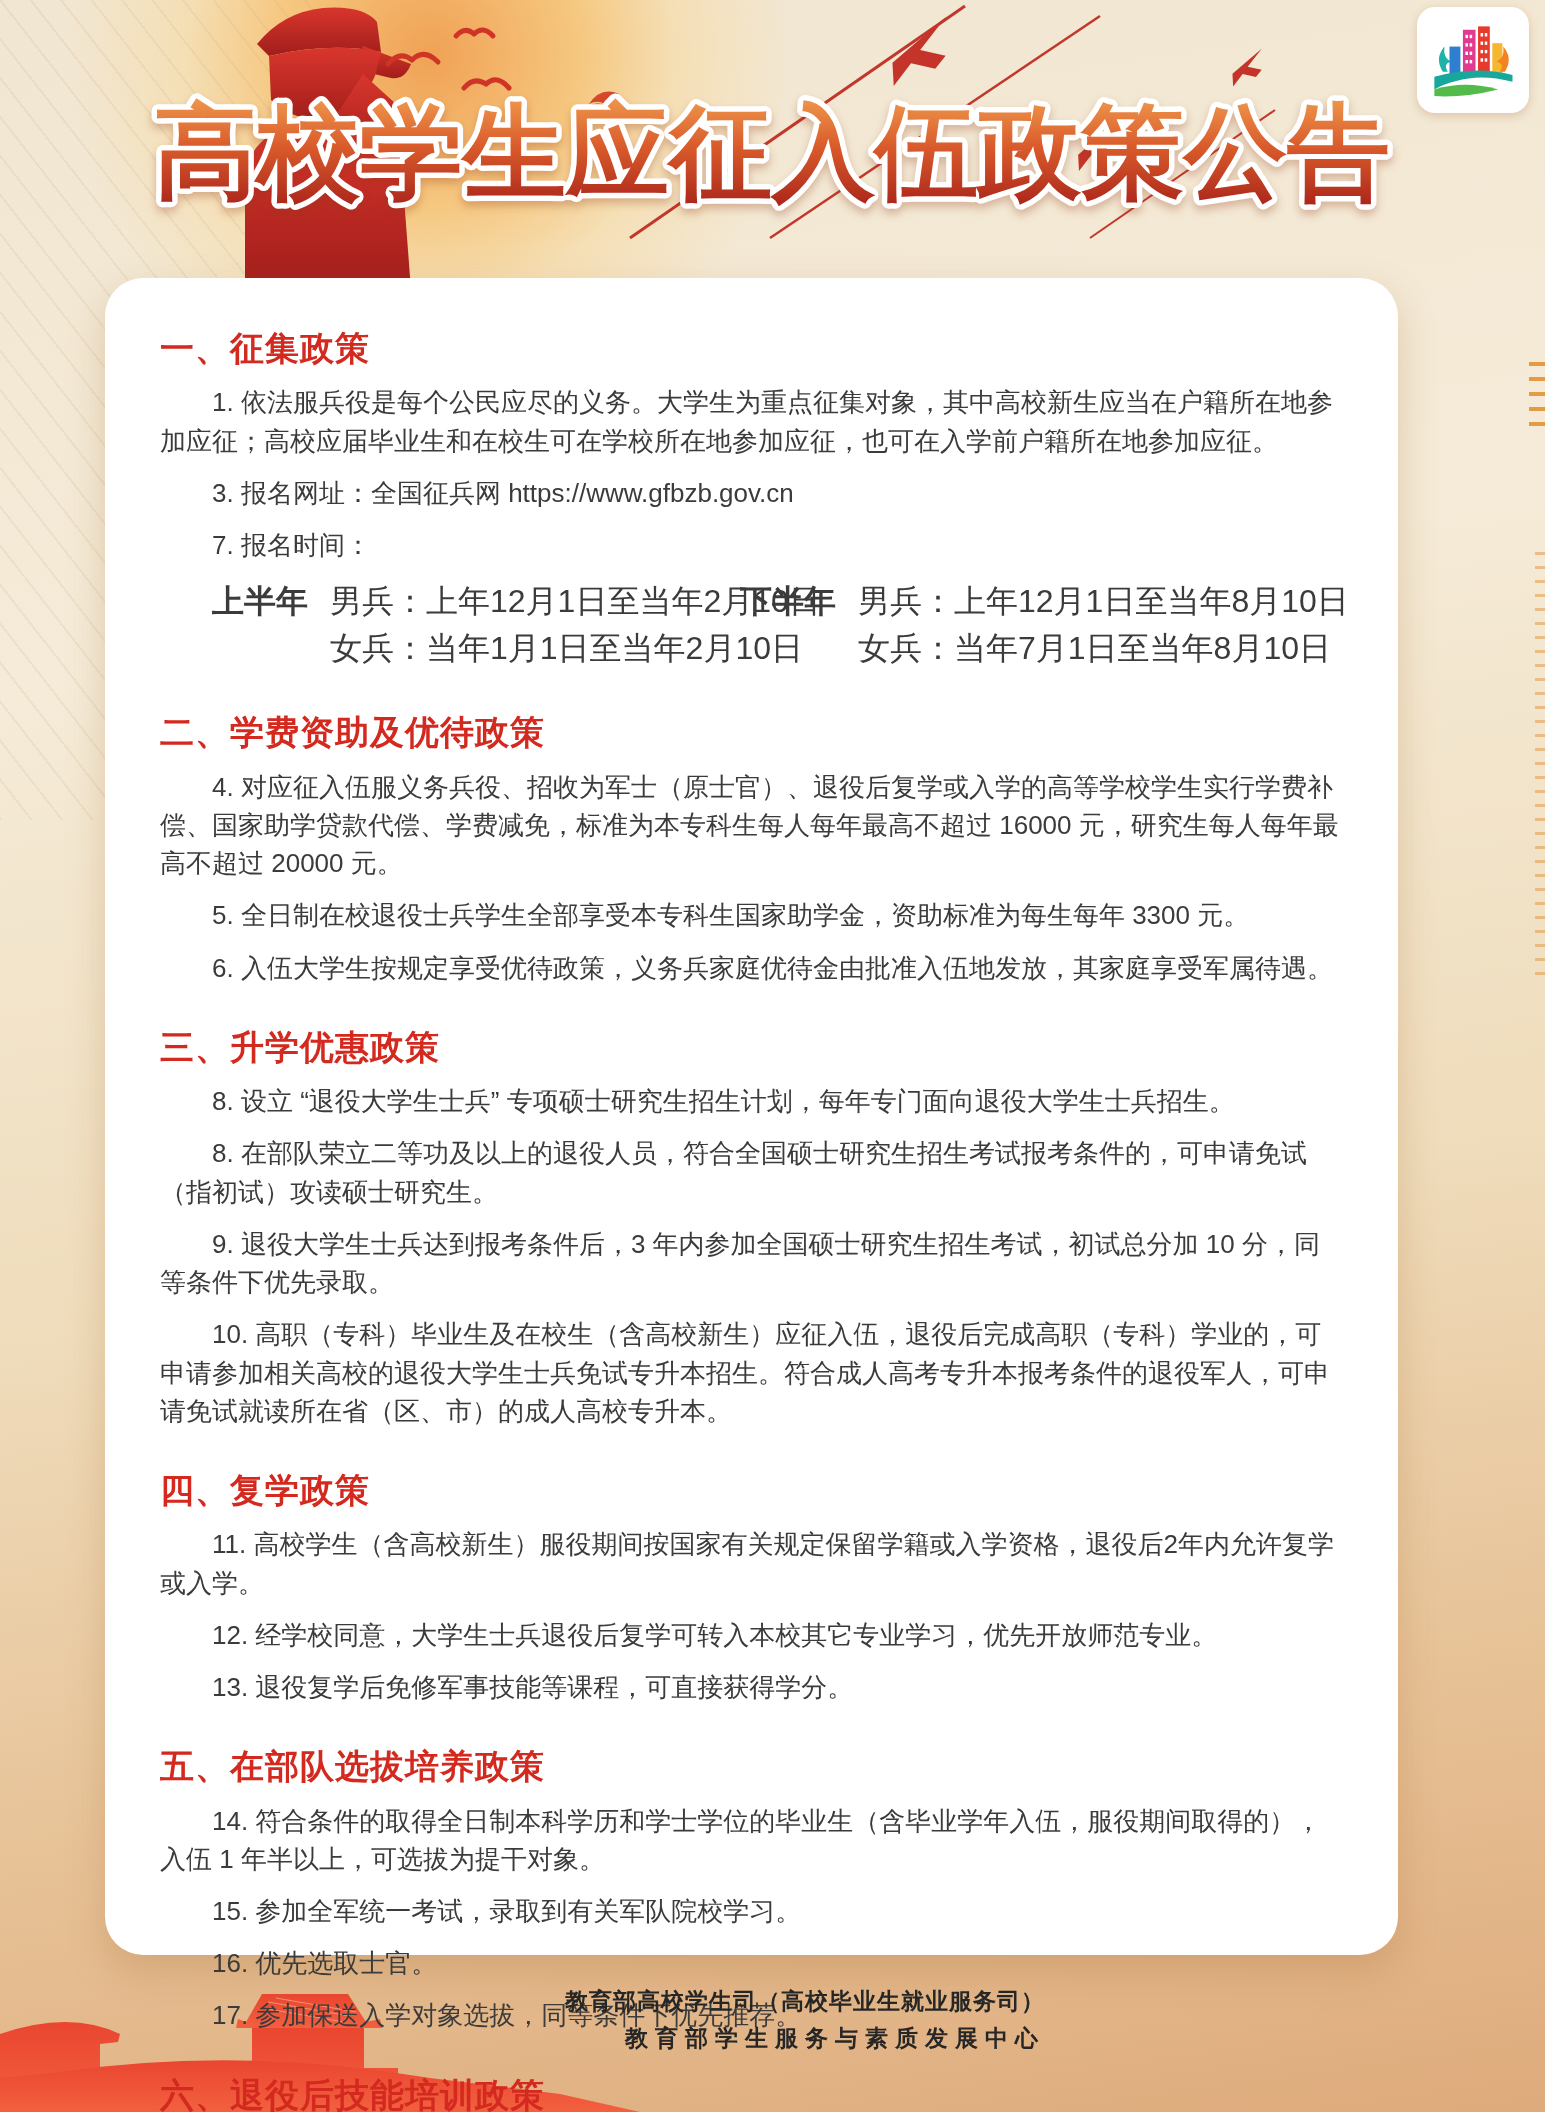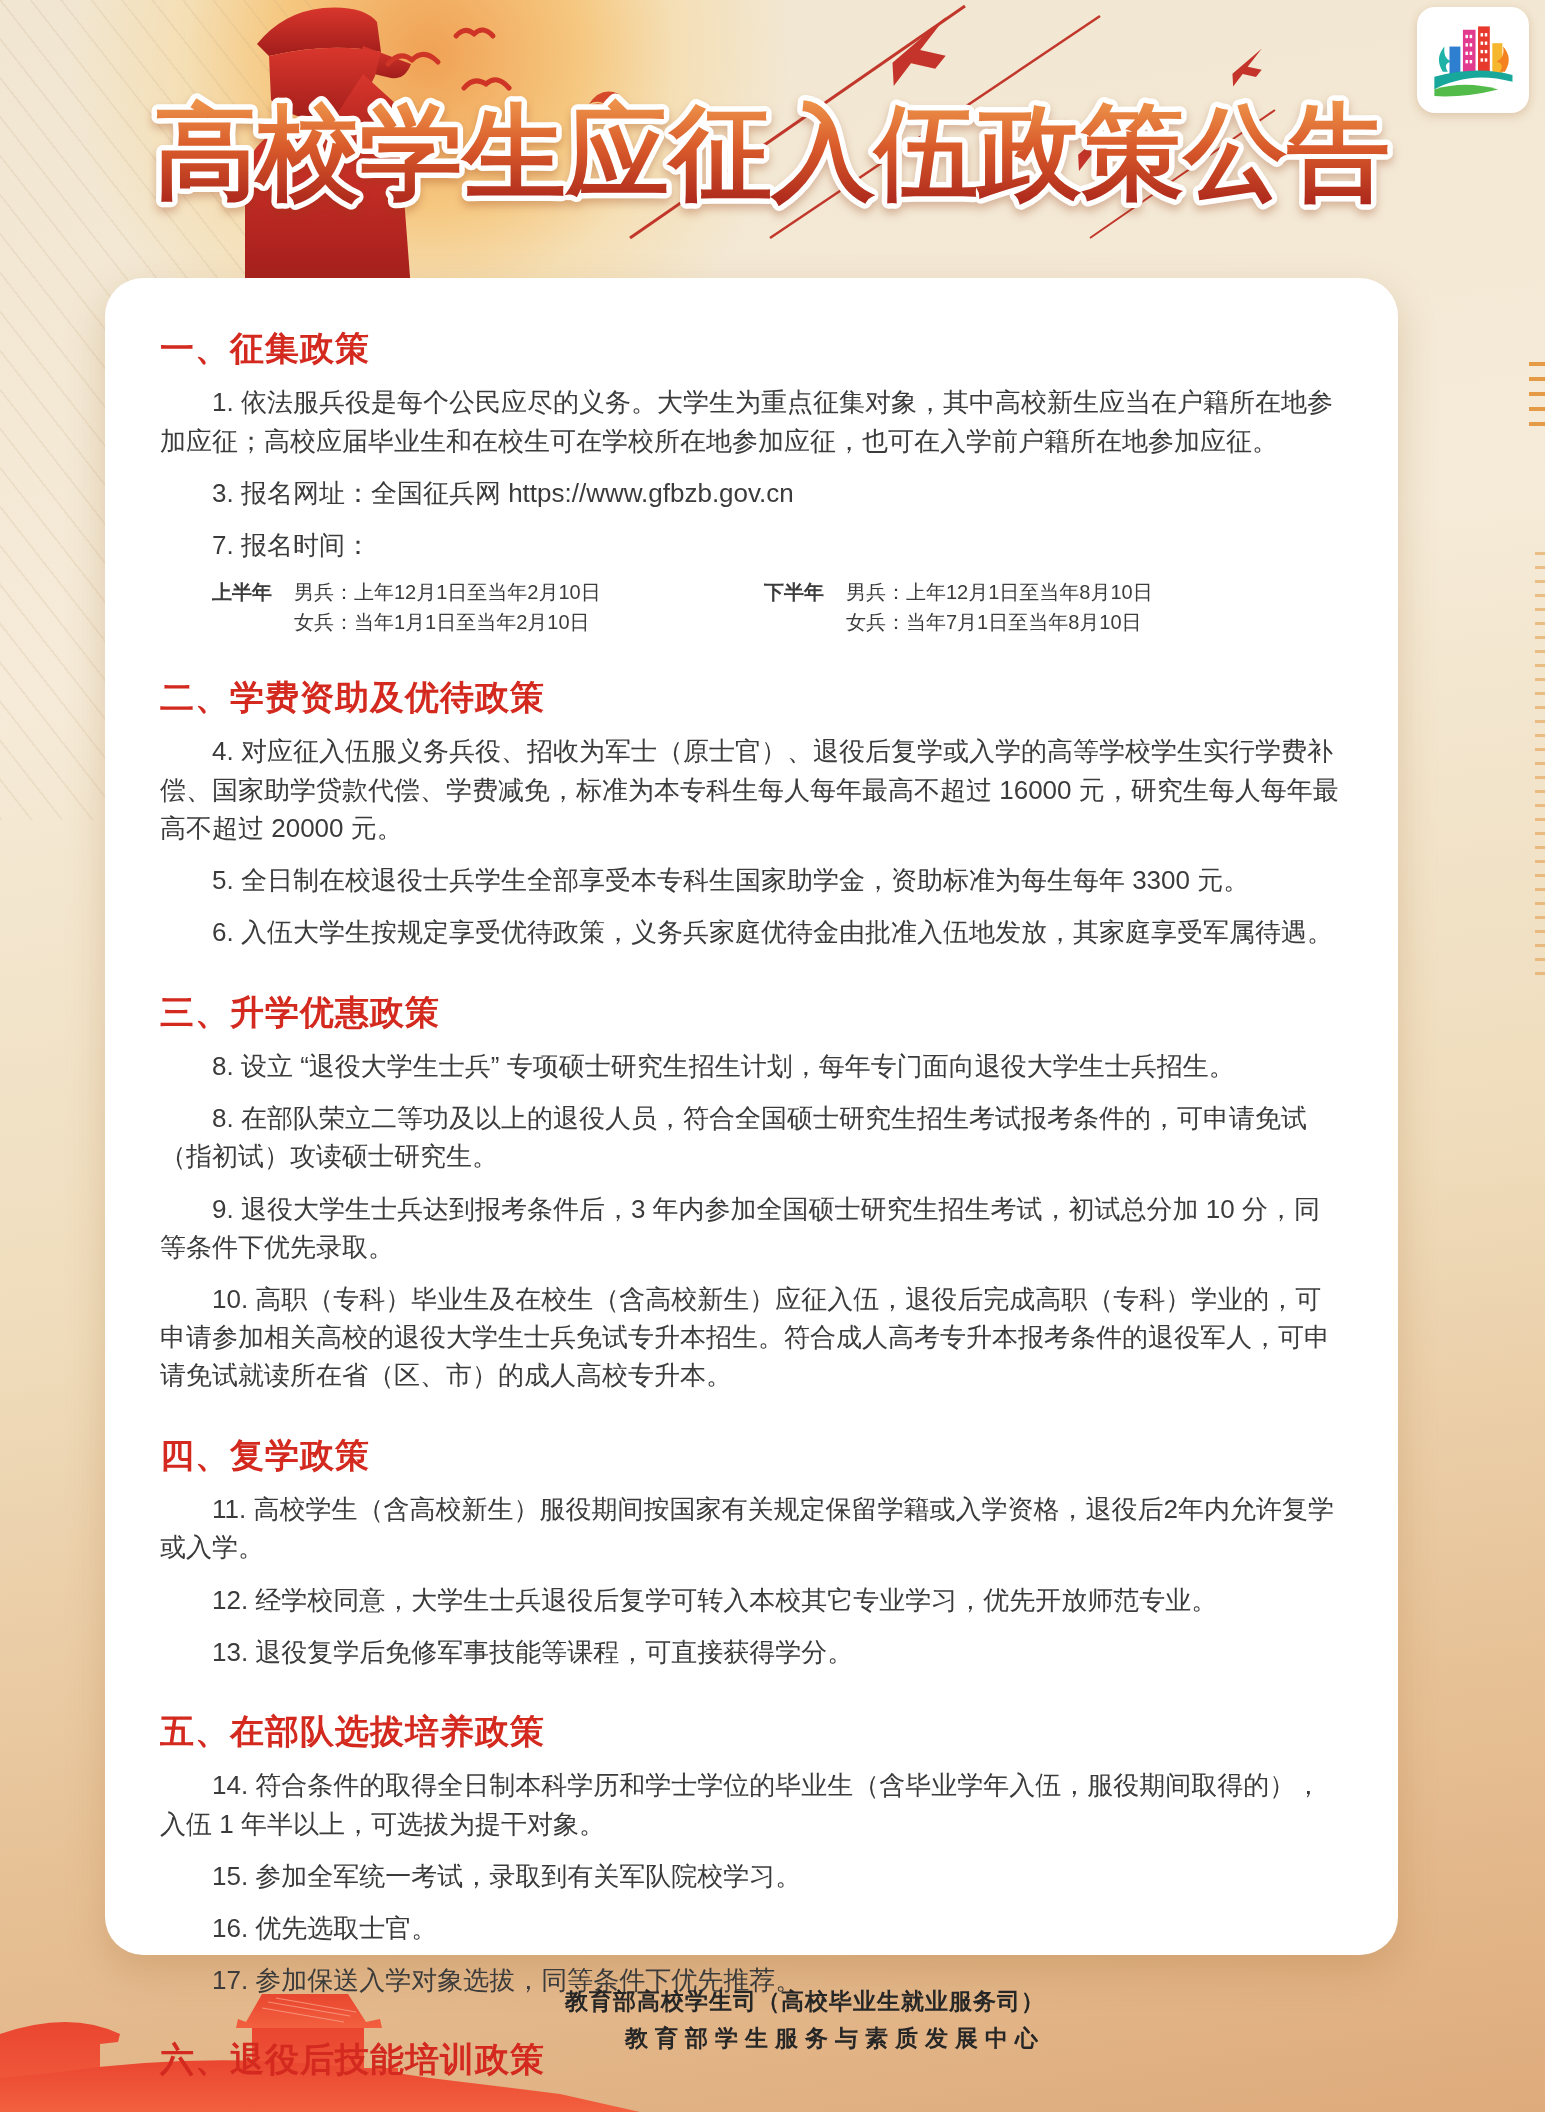--- a/index.html
+++ b/index.html
@@ -26,21 +26,21 @@
   .stripes-b{right:0;top:552px;width:10px;height:430px;z-index:1;
     background:repeating-linear-gradient(180deg,rgba(226,154,70,.55) 0 3px,transparent 3px 14px);}
   .gate{left:0;top:1982px;width:640px;height:130px;z-index:2;}
 
   .card{position:absolute;left:105px;top:278px;width:1293px;height:1677px;background:#ffffff;
     border-radius:38px;z-index:4;box-shadow:0 16px 38px rgba(170,110,55,.28);
     padding:46px 55px 0 55px;box-sizing:border-box;}
   .card h2{font-size:34px;line-height:1.1;color:#d3291f;font-weight:bold;margin:42px 0 16px 0;letter-spacing:1px;}
   .card section:first-of-type h2{margin-top:6px;}
   .card p{font-size:26px;line-height:1.47;color:#3b3b3b;margin:14px 0;text-indent:2em;}
-  .schedule{display:flex;margin:10px 0 16px 0;font-size:20px;color:#3b3b3b;line-height:1.47;gap:24px;}
+  .schedule{display:flex;margin:10px 0 16px 0;font-size:32px;color:#3b3b3b;line-height:1.47;}
   .schedule-col{display:flex;align-items:flex-start;}
   .schedule-col.first{width:528px;margin-left:52px;flex:none;}
   .half-label{font-weight:bold;margin-right:22px;white-space:nowrap;}
   .times div{white-space:nowrap;}
 
   .footer{position:absolute;top:1984px;right:500px;text-align:right;z-index:5;color:#262626;font-weight:bold;}
   .footer .f1{font-size:23px;letter-spacing:1px;line-height:1.5;}
   .footer .f2{font-size:23px;letter-spacing:7px;line-height:1.7;}
 </style>
 </head>

